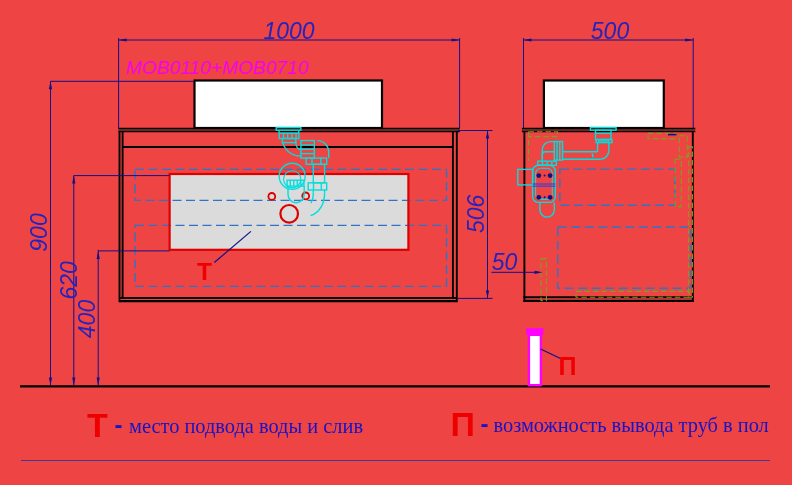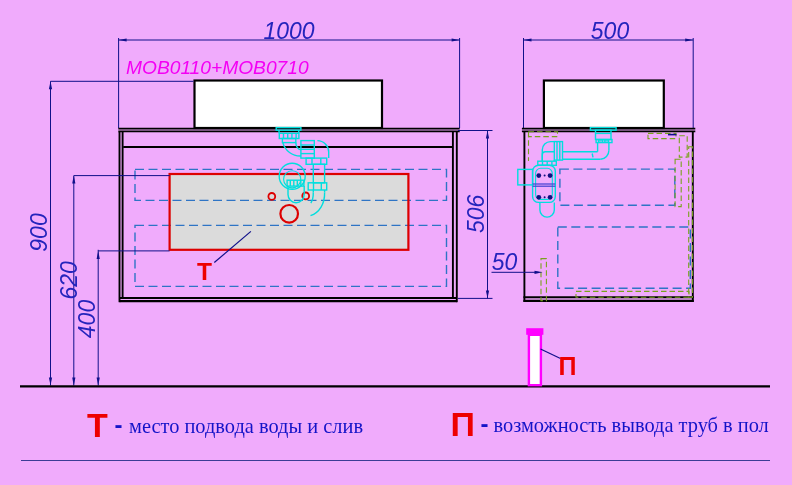--- a/index.html
+++ b/index.html
@@ -1,16 +1,16 @@
 <!DOCTYPE html>
 <html><head>
 <meta charset="utf-8">
 <style>
   html,body{margin:0;padding:0;background:#ffffff;}
-  .wrap{width:792px;height:485px;position:relative;overflow:hidden;background:#f0abfc;}
+  .wrap{width:792px;height:485px;position:relative;overflow:hidden;background:#ef4444;}
   svg{display:block;}
   text{font-family:"Liberation Sans",sans-serif;}
   .dimtxt{fill:#2424bc;font-style:italic;font-size:23px;}
   .legend{font-family:"Liberation Serif",serif;fill:#1414c8;font-size:20.4px;}
   .biglet{fill:#ee0000;font-weight:bold;font-size:34px;}
 </style>
 </head>
 <body>
 <div class="wrap">
 <svg width="792" height="485" viewBox="0 0 792 485">

